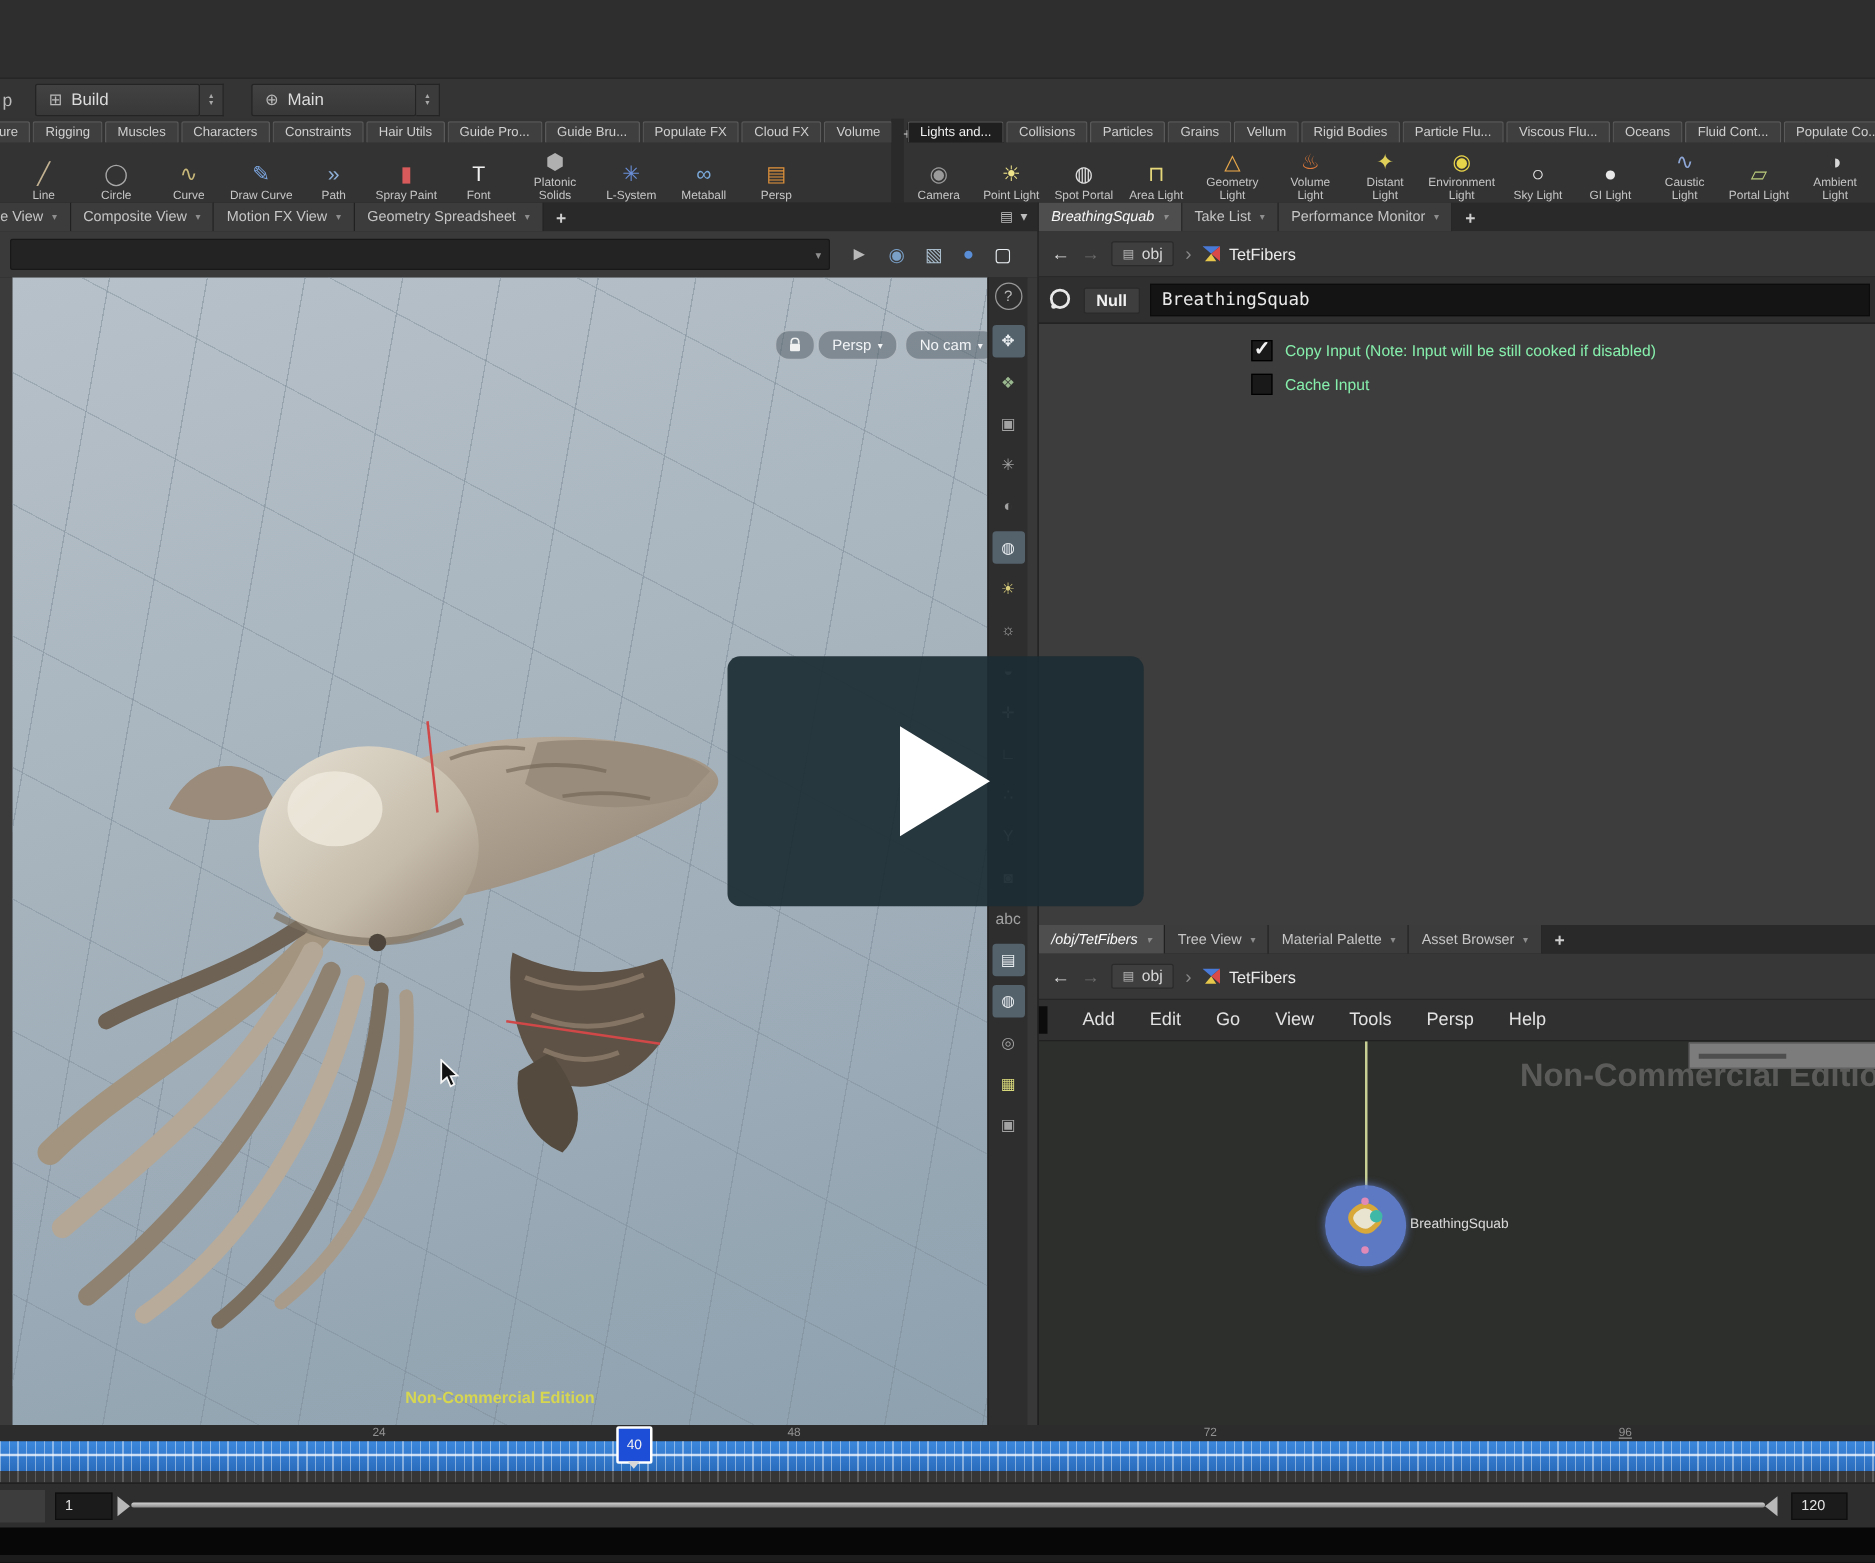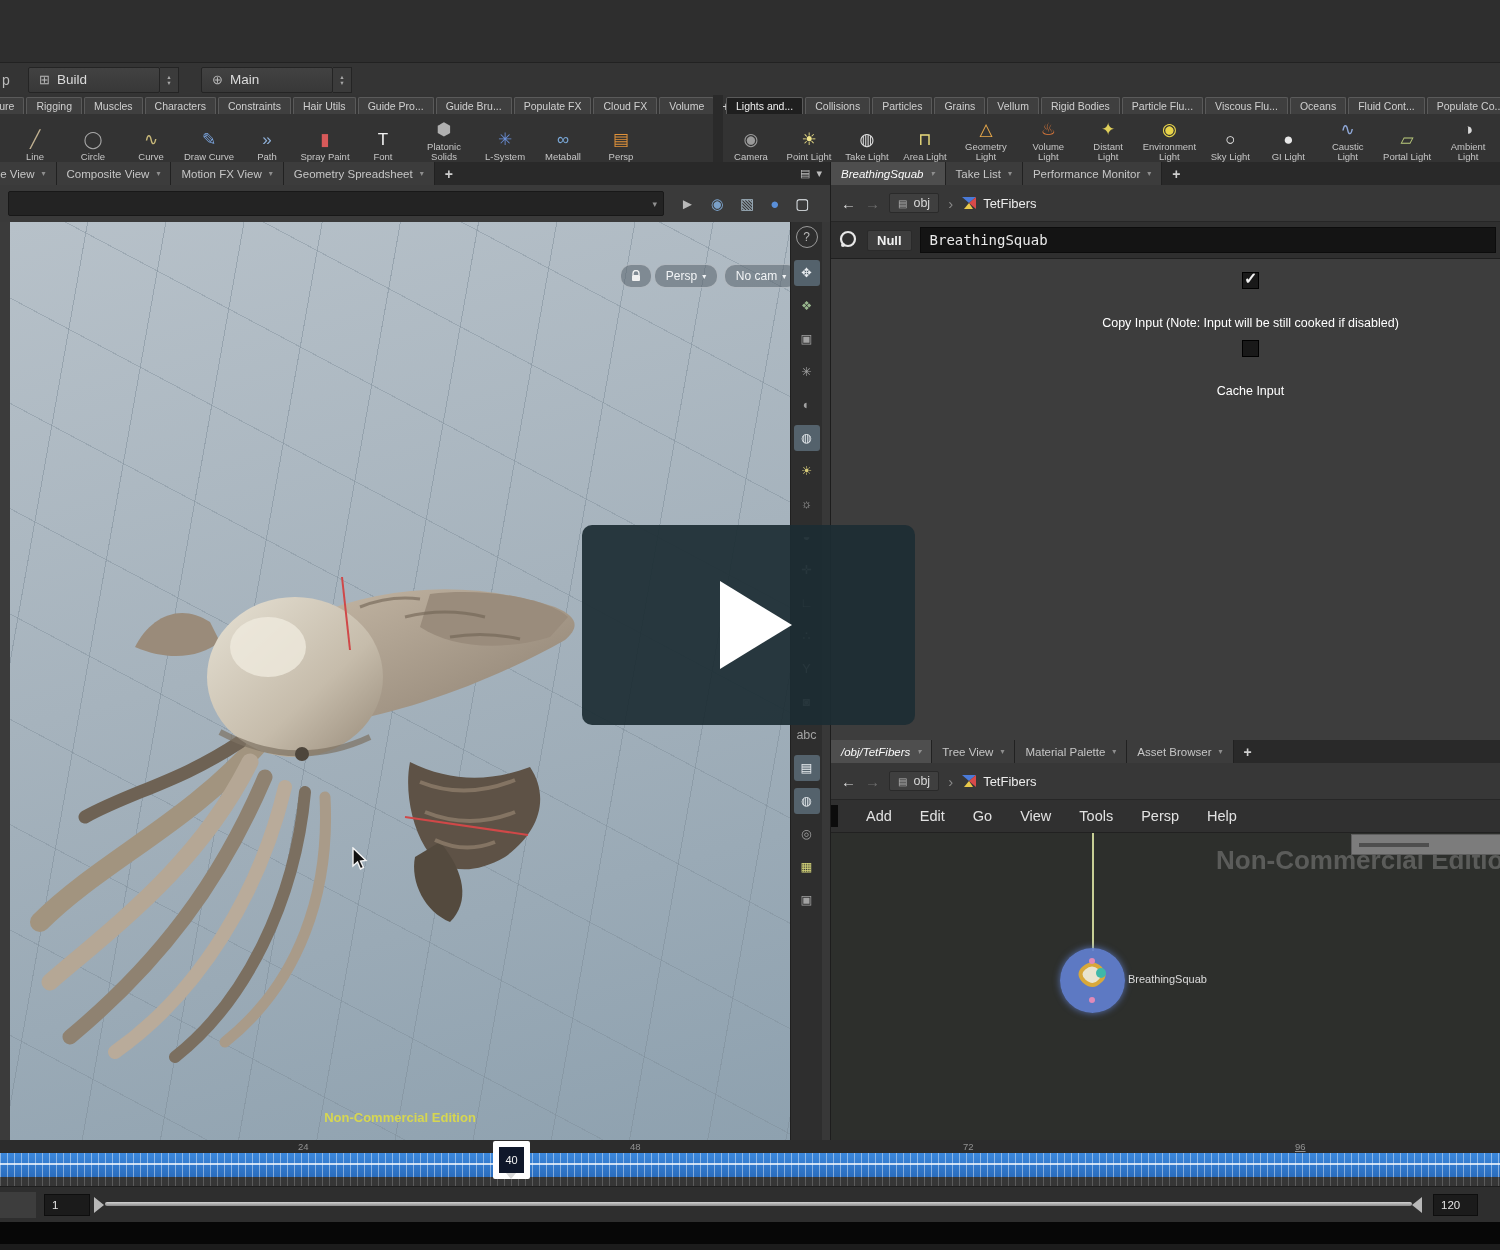--- a/index.html
+++ b/index.html
@@ -103,22 +103,22 @@
   
   .paramspane{left:830px;top:162px;width:670px;height:578px;background:#3d3d3d;
         border-left:1px solid #1d1d1d;box-sizing:border-box;}
   .nodeheader{height:36px;background:#2f2f2f;border-bottom:1px solid #1f1f1f;
         display:flex;align-items:center;gap:8px;padding:0 4px 0 6px;}
   .nulltag{background:#3e3e3e;border:1px solid #2a2a2a;color:#f2f2f2;font-weight:bold;
         font-size:13px;padding:2px 9px;border-radius:2px;display:flex;align-items:center;gap:7px;}
   .namefield{flex:1;height:24px;background:#141414;border:1px solid #0c0c0c;color:#eaeaea;
         font-family:"DejaVu Sans Mono",monospace;font-size:14px;display:flex;align-items:center;
         padding-left:9px;}
-  .prow{display:flex;align-items:center;gap:27px;padding:5px 0 5px 170px;
-        font-size:12.5px;color:#ffffff;flex-direction:column;}
+  .prow{display:flex;align-items:center;gap:10px;padding:5px 0 5px 170px;
+        font-size:12.5px;color:#86efac;}
   .cb{width:15px;height:15px;background:#191919;border:1px solid #000;position:relative;flex:none;}
   .prow.checked .cb::after{content:"✓";position:absolute;left:1px;top:-4px;color:#f2f2f2;
         font-size:16px;font-weight:bold;}
 
   .netpane{left:830px;top:740px;width:670px;height:400px;background:#2d2f2c;
         border-left:1px solid #1d1d1d;box-sizing:border-box;}
   .netmenu{height:32px;background:#303030;border-bottom:1px solid #212121;display:flex;
         align-items:center;gap:0;color:#e2e2e2;font-size:14.5px;}
   .netmenu .notch{width:7px;height:22px;background:#0c0c0c;margin-right:14px;}
   .mitem{padding:0 14px;}
@@ -138,22 +138,22 @@
   .tl-ruler{left:0;top:1140px;width:1500px;height:13px;background:#2c2c2c;}
   .tl-num{position:absolute;top:1px;font-size:9.5px;color:#929292;}
   .tl-band{left:0;top:1153px;width:1500px;height:24px;
       background-image:
         repeating-linear-gradient(90deg, rgba(255,255,255,.42) 0 1px, rgba(255,255,255,0) 1px 7px),
         linear-gradient(#3c88dc,#2a6cbd);}
   .tl-band::after{content:"";position:absolute;left:0;top:10px;width:100%;height:2px;
         background:rgba(255,255,255,.75);}
   .tl-sub{left:0;top:1177px;width:1500px;height:9px;background:#363636;
       background-image:repeating-linear-gradient(90deg, rgba(200,200,200,.25) 0 1px, transparent 1px 7px);}
-  .playhead{left:493px;top:1141px;width:25px;height:26px;background:#0f172a;
-      border:6px solid #ffffff;border-radius:2px;display:flex;align-items:center;
+  .playhead{left:493px;top:1141px;width:25px;height:26px;background:#1d4ed8;
+      border:2px solid #ffffff;border-radius:2px;display:flex;align-items:center;
       justify-content:center;color:#f2f2f2;font-size:11px;z-index:5;}
   .playhead::after{content:"";position:absolute;left:7px;top:26px;border-left:5px solid transparent;
       border-right:5px solid transparent;border-top:6px solid #d8d8d8;}
 
   
   .playbar{left:0;top:1186px;width:1500px;height:36px;background:#2e2e2e;border-top:1px solid #1e1e1e;}
   .pb-stub{position:absolute;left:0;top:5px;width:36px;height:26px;background:#3d3d3d;}
   .pb-field{position:absolute;top:7px;height:22px;background:#1b1b1b;border:1px solid #0e0e0e;
       color:#e4e4e4;font-size:11.5px;display:flex;align-items:center;padding:0 7px;box-sizing:border-box;}
   .pb-h-r{position:absolute;left:94px;top:10px;border-top:8px solid transparent;
@@ -269,21 +269,21 @@
       <div class="tool">
           <span class="ticon" style="color: rgb(154, 154, 154);">◉</span>
           <span class="tlbl">Camera</span>
         </div>
           <div class="tool">
           <span class="ticon" style="color: rgb(240, 228, 138);">☀</span>
           <span class="tlbl">Point Light</span>
         </div>
           <div class="tool">
           <span class="ticon" style="color: rgb(224, 224, 224);">◍</span>
-          <span class="tlbl">Take Light</span>
+          <span class="tlbl">Spot Portal</span>
         </div>
           <div class="tool">
           <span class="ticon" style="color: rgb(230, 216, 122);">⊓</span>
           <span class="tlbl">Area Light</span>
         </div>
           <div class="tool">
           <span class="ticon" style="color: rgb(232, 168, 74);">△</span>
           <span class="tlbl">Geometry Light</span>
         </div>
           <div class="tool">

